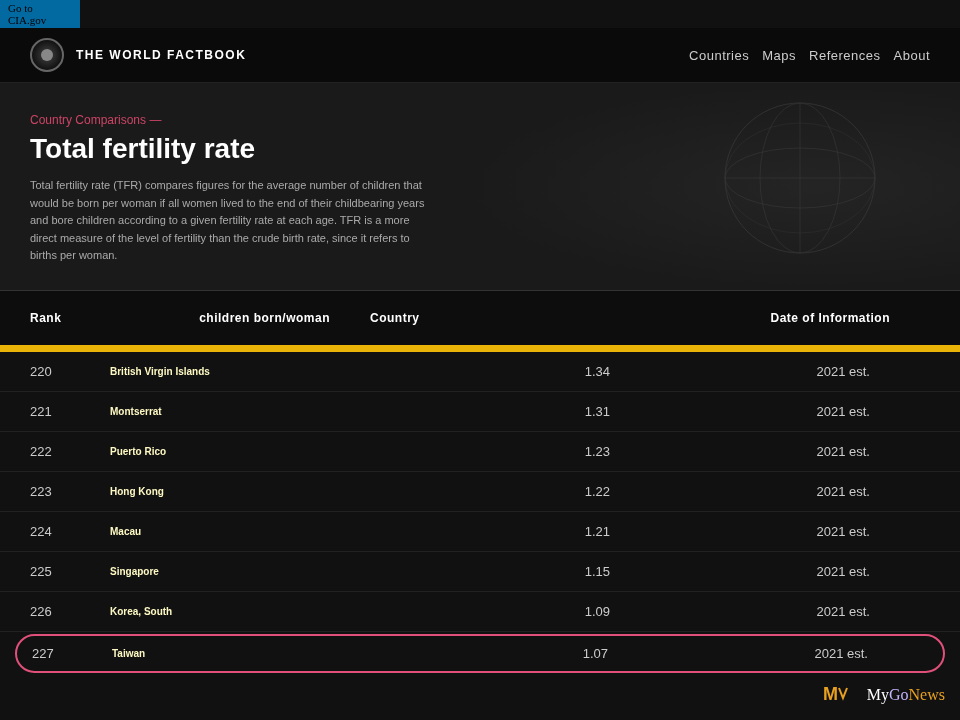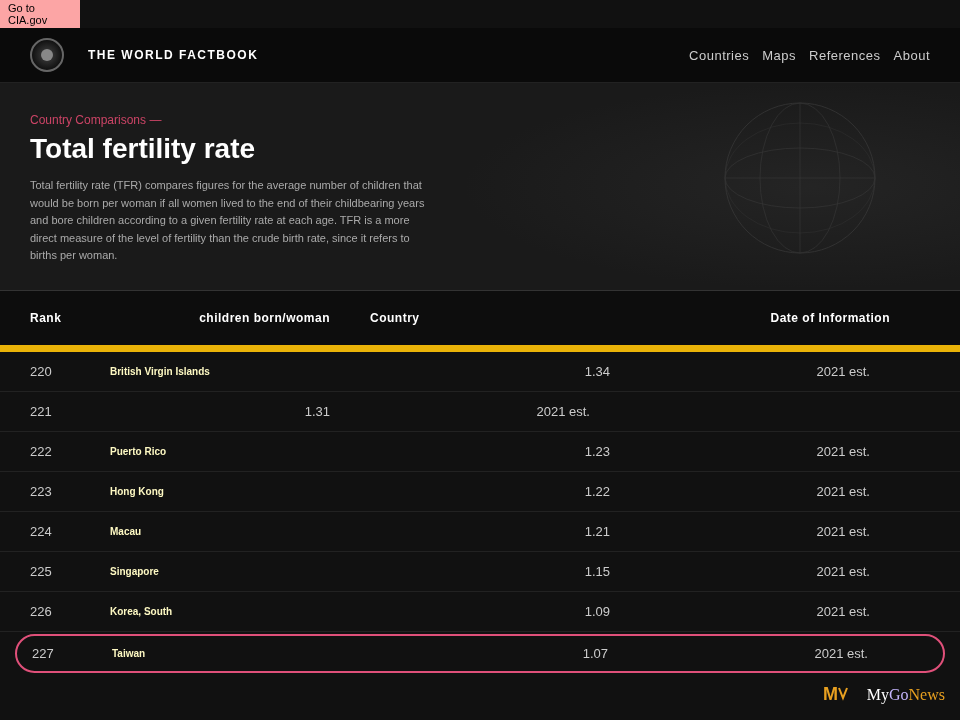--- a/index.html
+++ b/index.html
@@ -6,43 +6,43 @@
     body {
       width: 960px;
       height: 720px;
       overflow: hidden;
       background: #111;
       font-family: 'Georgia', serif;
     }
 
     
     .cia-bar {
-      background: #fca5a5;
+      background: #0369a1;
       padding: 2px 8px;
       font-size: 11px;
       color: #000;
       width: 80px;
-      font-family: Liberation Sans, sans-serif;
+      font-family: Liberation Serif, serif;
     }
 
     
     .header {
       background: #0a0a0a;
       display: flex;
       align-items: center;
       justify-content: space-between;
       padding: 0 30px;
       height: 55px;
       border-bottom: 1px solid #222;
     }
 
     .header-logo {
       display: flex;
       align-items: center;
-      gap: 24px;
+      gap: 12px;
     }
 
     .logo-circle {
       width: 34px;
       height: 34px;
       border-radius: 50%;
       background: radial-gradient(circle, #444 0%, #111 70%);
       border: 2px solid #666;
       display: flex;
       align-items: center;
@@ -271,20 +271,21 @@
   </div>
   <div class="table-body" id="table-body">
   <div class="table-row">
     <span class="rank-cell">220</span>
     <span class="country-cell">British Virgin Islands</span>
     <span class="value-cell">1.34</span>
     <span class="date-cell">2021 est.</span>
   </div>
       <div class="table-row">
     <span class="rank-cell">221</span>
+    <span class="country-cell">Montserrat</span>
     <span class="value-cell">1.31</span>
     <span class="date-cell">2021 est.</span>
   </div>
       <div class="table-row">
     <span class="rank-cell">222</span>
     <span class="country-cell">Puerto Rico</span>
     <span class="value-cell">1.23</span>
     <span class="date-cell">2021 est.</span>
   </div>
       <div class="table-row">

